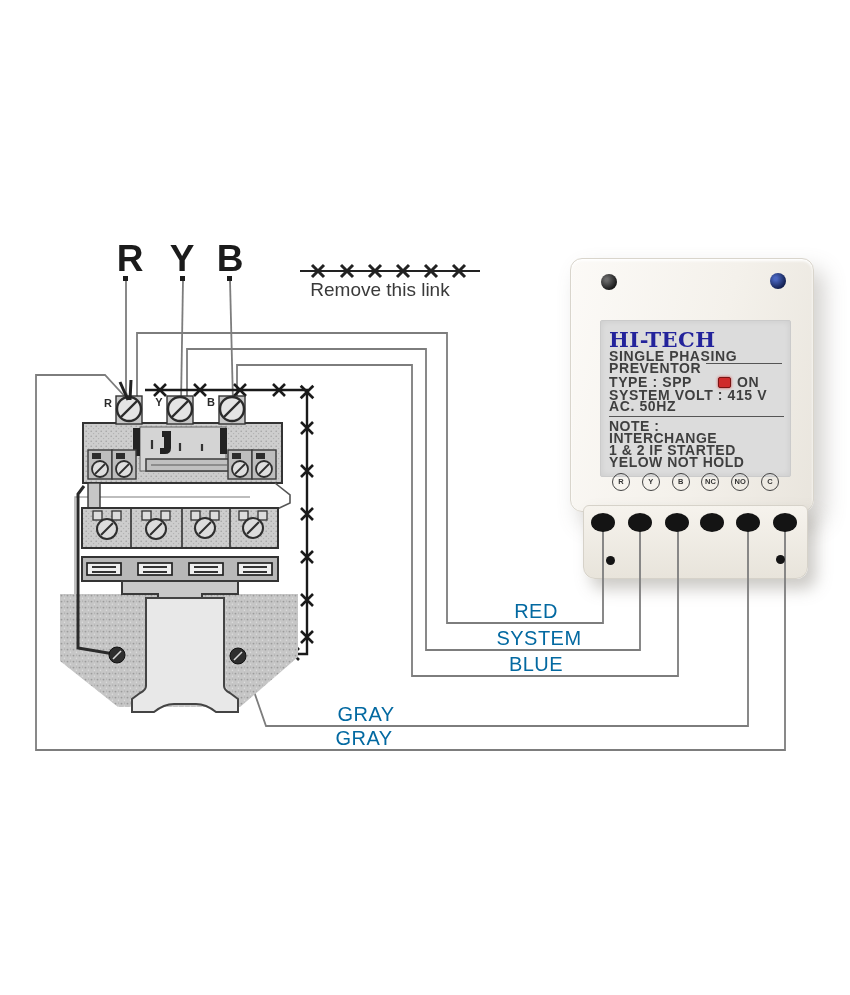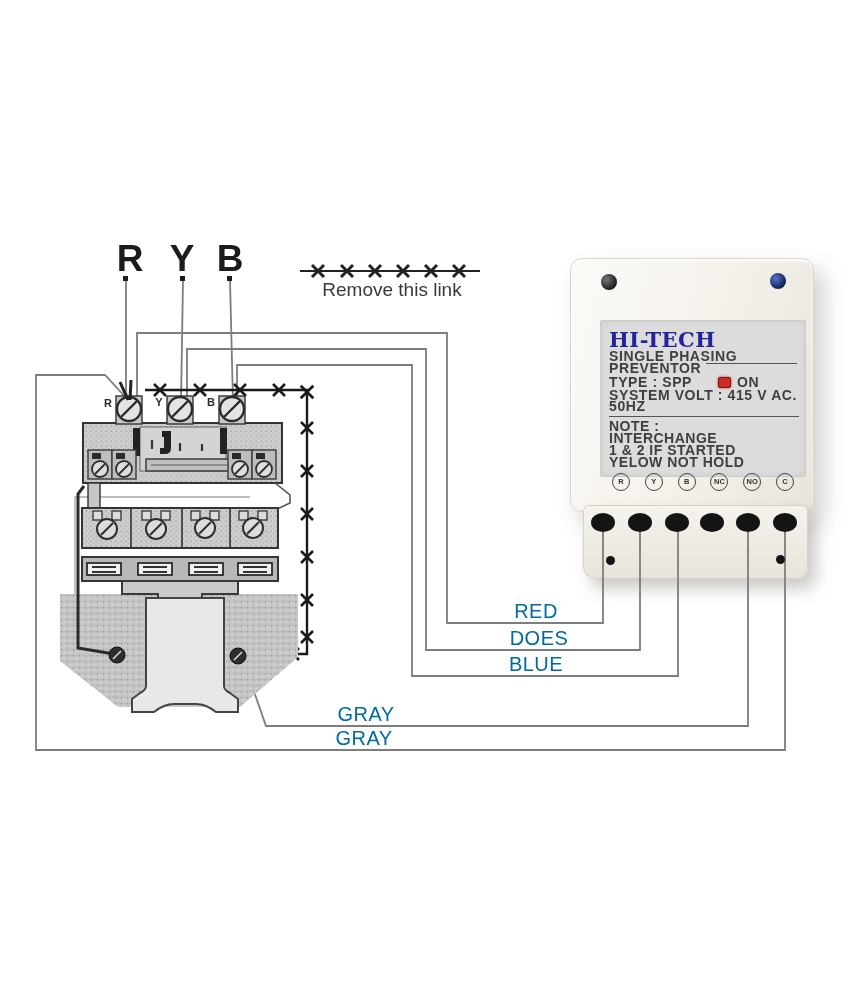--- a/index.html
+++ b/index.html
@@ -17,21 +17,21 @@
   .dev{position:absolute;z-index:1;}
   .device-body{left:570px;top:258px;width:242px;height:252px;border-radius:12px;
     background:linear-gradient(105deg,#fcfaf7 0%,#f4f1eb 55%,#e9e5dd 100%);
     border:1px solid #d9d5cc;box-shadow:10px 12px 22px rgba(110,104,92,.30), inset 0 2px 3px #ffffff;}
   .device-flange{left:583px;top:505px;width:223px;height:72px;border-radius:6px 6px 12px 12px;
     background:linear-gradient(#f6f3ed,#e8e4db);border:1px solid #d6d2c9;
     box-shadow:8px 10px 16px rgba(110,104,92,.35);}
   .screw{position:absolute;z-index:3;width:16px;height:16px;border-radius:50%;}
   .screw-dark{background:radial-gradient(circle at 35% 35%, #6a6a6a 10%, #1a1a1a 70%);}
   .screw-blue{background:radial-gradient(circle at 35% 35%, #4a66c0 10%, #121f4e 72%);}
-  .label-plate{position:absolute;z-index:3;left:600px;top:320px;width:206px;height:157px;
+  .label-plate{position:absolute;z-index:3;left:600px;top:320px;width:191px;height:157px;
     background:#dcdcdc;border:1px solid #cbcbcb;border-radius:2px;
     box-shadow:inset 0 0 6px rgba(0,0,0,.08);padding:0;box-sizing:border-box;color:#3d3d3d;}
   .lp-inner{padding:8px 6px 0 8px;}
   .brand{font-family:"DejaVu Serif",serif;font-weight:bold;font-size:21px;line-height:22px;
          color:#23239b;letter-spacing:.5px;}
   .lp-row{font-size:14px;font-weight:bold;letter-spacing:.6px;line-height:11.5px;color:#3f3f3f;}
   .lp-flex{display:flex;align-items:flex-start;}
   .lp-rule{flex:1;border-bottom:1.5px solid #555;margin:0 2px 1px 5px;}
   .led{width:11px;height:9px;background:#cf2a2a;border:1px solid #7a1515;border-radius:2px;
        margin:0 6px 0 26px;box-shadow:0 0 3px #d04040;}
@@ -267,25 +267,25 @@
       <rect x="123" y="276" width="5" height="5"></rect>
       <rect x="180" y="276" width="5" height="5"></rect>
       <rect x="227" y="276" width="5" height="5"></rect>
     </g>
   </svg>
 
   <div class="txt phase-letter" style="left:130px;top:238px;">R</div>
   <div class="txt phase-letter" style="left:182px;top:238px;">Y</div>
   <div class="txt phase-letter" style="left:230px;top:238px;">B</div>
 
-  <div class="txt remove-link" style="left:392px;top:279px;">Remove this link</div>
+  <div class="txt remove-link" style="left:380px;top:279px;">Remove this link</div>
 
   <div class="txt ct-label" style="left:108px;top:397px;">R</div>
   <div class="txt ct-label" style="left:159px;top:396px;">Y</div>
   <div class="txt ct-label" style="left:211px;top:396px;">B</div>
 
   <div class="txt wire-label" style="left:536px;top:600px;">RED</div>
-  <div class="txt wire-label" style="left:539px;top:627px;">DOES</div>
+  <div class="txt wire-label" style="left:539px;top:627px;">SYSTEM</div>
   <div class="txt wire-label" style="left:536px;top:653px;">BLUE</div>
   <div class="txt wire-label" style="left:366px;top:703px;">GRAY</div>
   <div class="txt wire-label" style="left:364px;top:727px;">GRAY</div>
 
 </div>
 
 </body></html>

